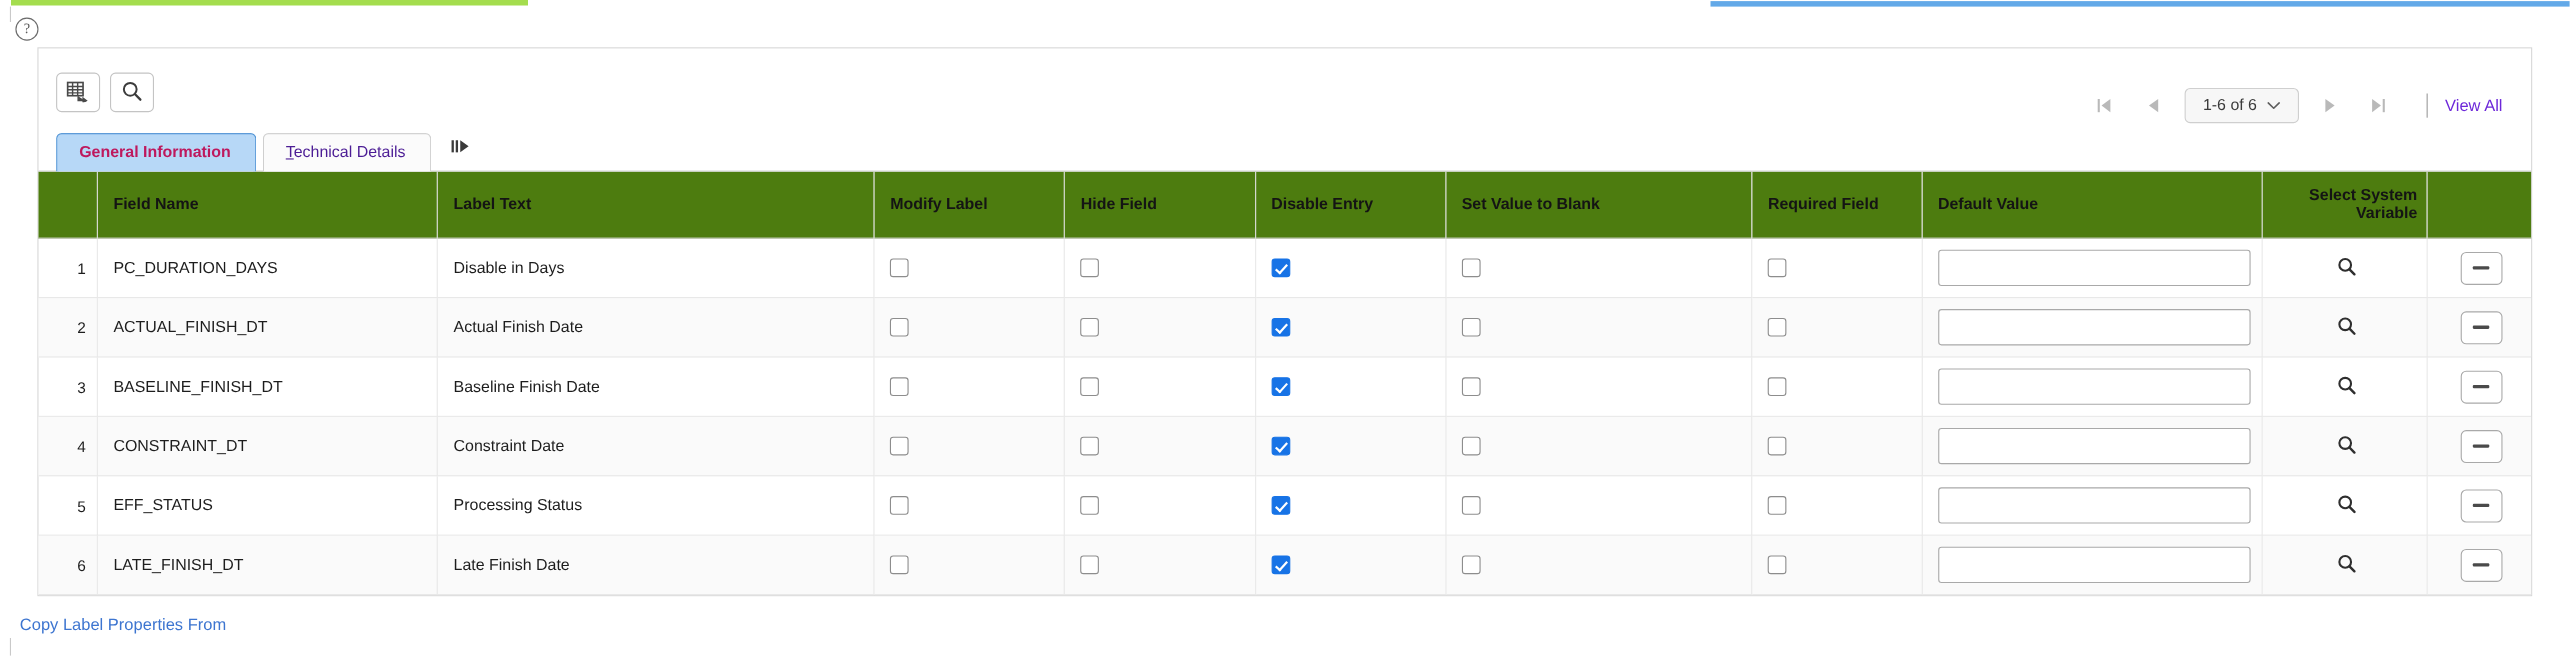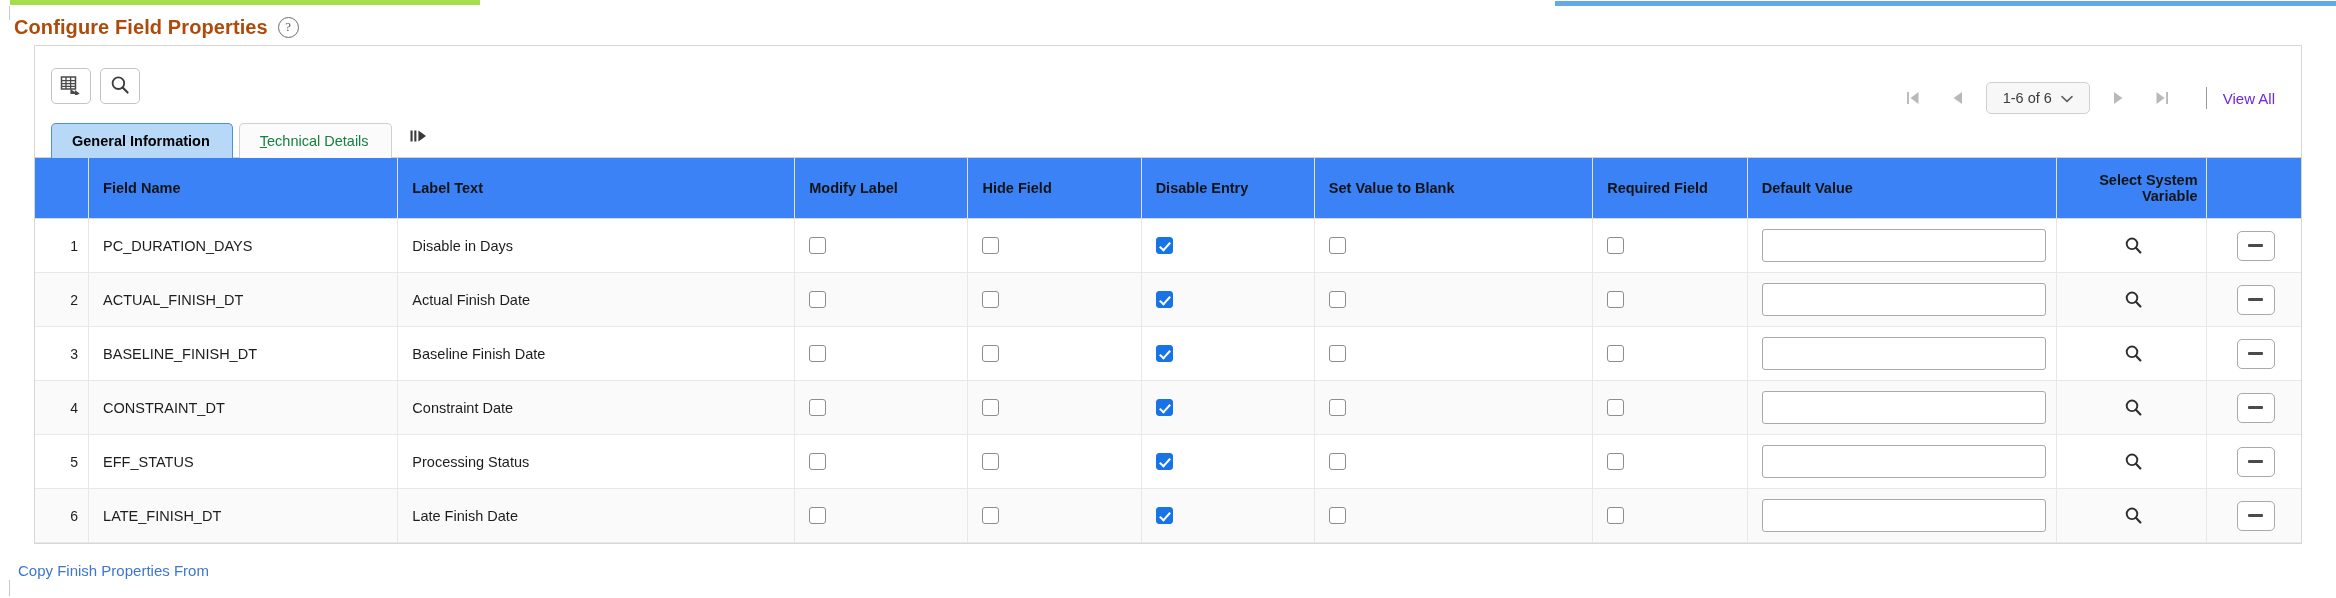--- a/index.html
+++ b/index.html
@@ -163,50 +163,50 @@
     border-bottom: 1px solid #d2d2d2;
     position: relative;
   }
   .tab {
     font-size: 14.5px;
     padding: 9px 22px 9px 20px;
     border: 1px solid #cfcfcf;
     border-bottom: none;
     border-radius: 5px 5px 0 0;
     background: #fbfbfb;
-    color: #15803d;
+    color: #4c1d95;
     cursor: pointer;
     margin-right: 6px;
     position: relative;
     top: 1px;
     white-space: nowrap;
   }
   .tab.active {
     background: #b7d8f7;
     border-color: #4e92d4;
     font-weight: bold;
-    color: #000000;
+    color: #be185d;
   }
   .tab .ak { text-decoration: underline; }
   .tab-next {
     display: flex;
     align-items: center;
     padding: 0 10px 9px 12px;
     cursor: pointer;
   }
 
   
   table.grid {
     border-collapse: collapse;
     width: 100%;
     table-layout: fixed;
     font-size: 14.5px;
   }
   table.grid th {
-    background: #3b82f6;
+    background: #4d7c0f;
     border-right: 1px solid #e2e2e2;
     border-bottom: 1px solid #d9d9d9;
     font-size: 14.5px;
     font-weight: bold;
     color: #141414;
     text-align: left;
     padding: 14px 10px 14px 14px;
     vertical-align: middle;
     height: 46px;
     box-sizing: border-box;
@@ -335,21 +335,20 @@
 
 <div class="top-bars">
   <div class="bar-green"></div>
   <div class="bar-blue"></div>
 </div>
 <div class="left-tick"></div>
 
 <div class="page">
 
   <div class="group-header">
-    <span class="group-title">Configure Field Properties</span>
     <span class="help-icon">?</span>
   </div>
 
   <div class="grid-panel">
 
     <div class="grid-toolbar">
       <div class="toolbar-left">
         <button class="tb-btn">
           <span>
             <svg width="22" height="20" viewBox="0 0 22 20">
@@ -618,18 +617,18 @@
                 <span class="minus"></span>
               </button>
           </td>
         </tr>
 
       </tbody>
     </table>
   </div>
 
   <div class="footer-link-row">
-    <span class="footer-link">Copy Finish Properties From</span>
+    <span class="footer-link">Copy Label Properties From</span>
   </div>
 
 </div>
 
 <div class="bottom-tick"></div>
 
 </body></html>

